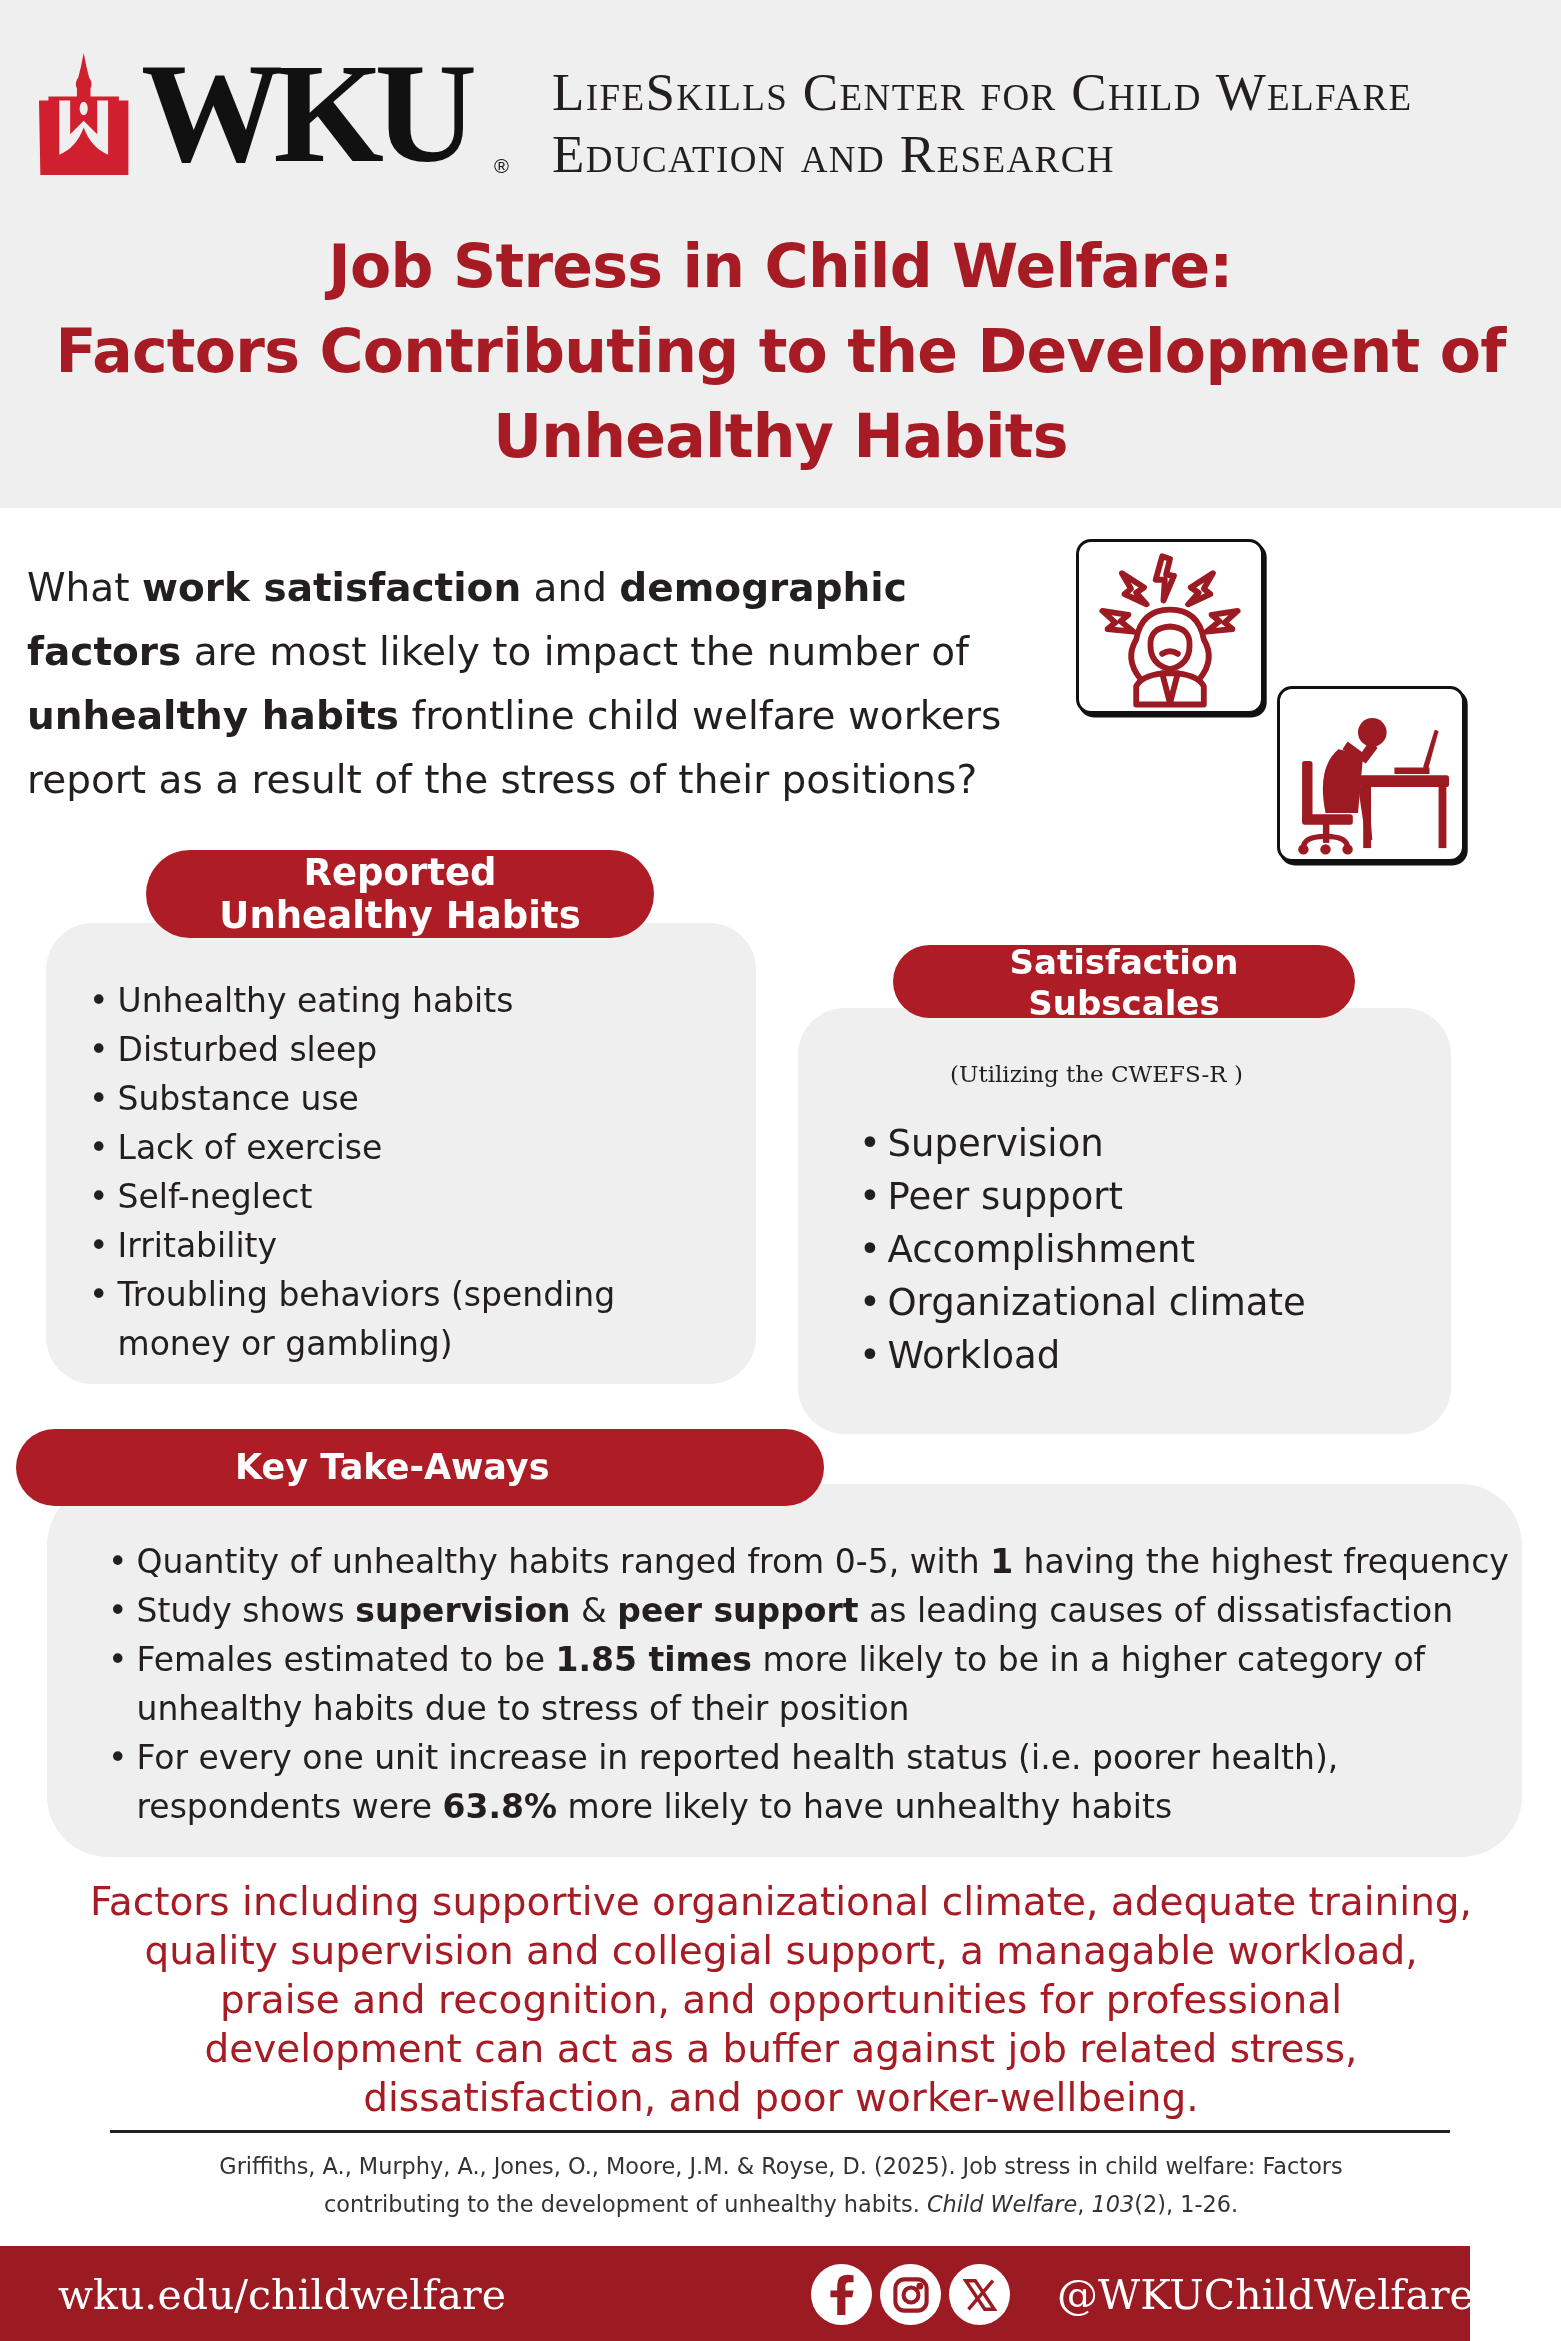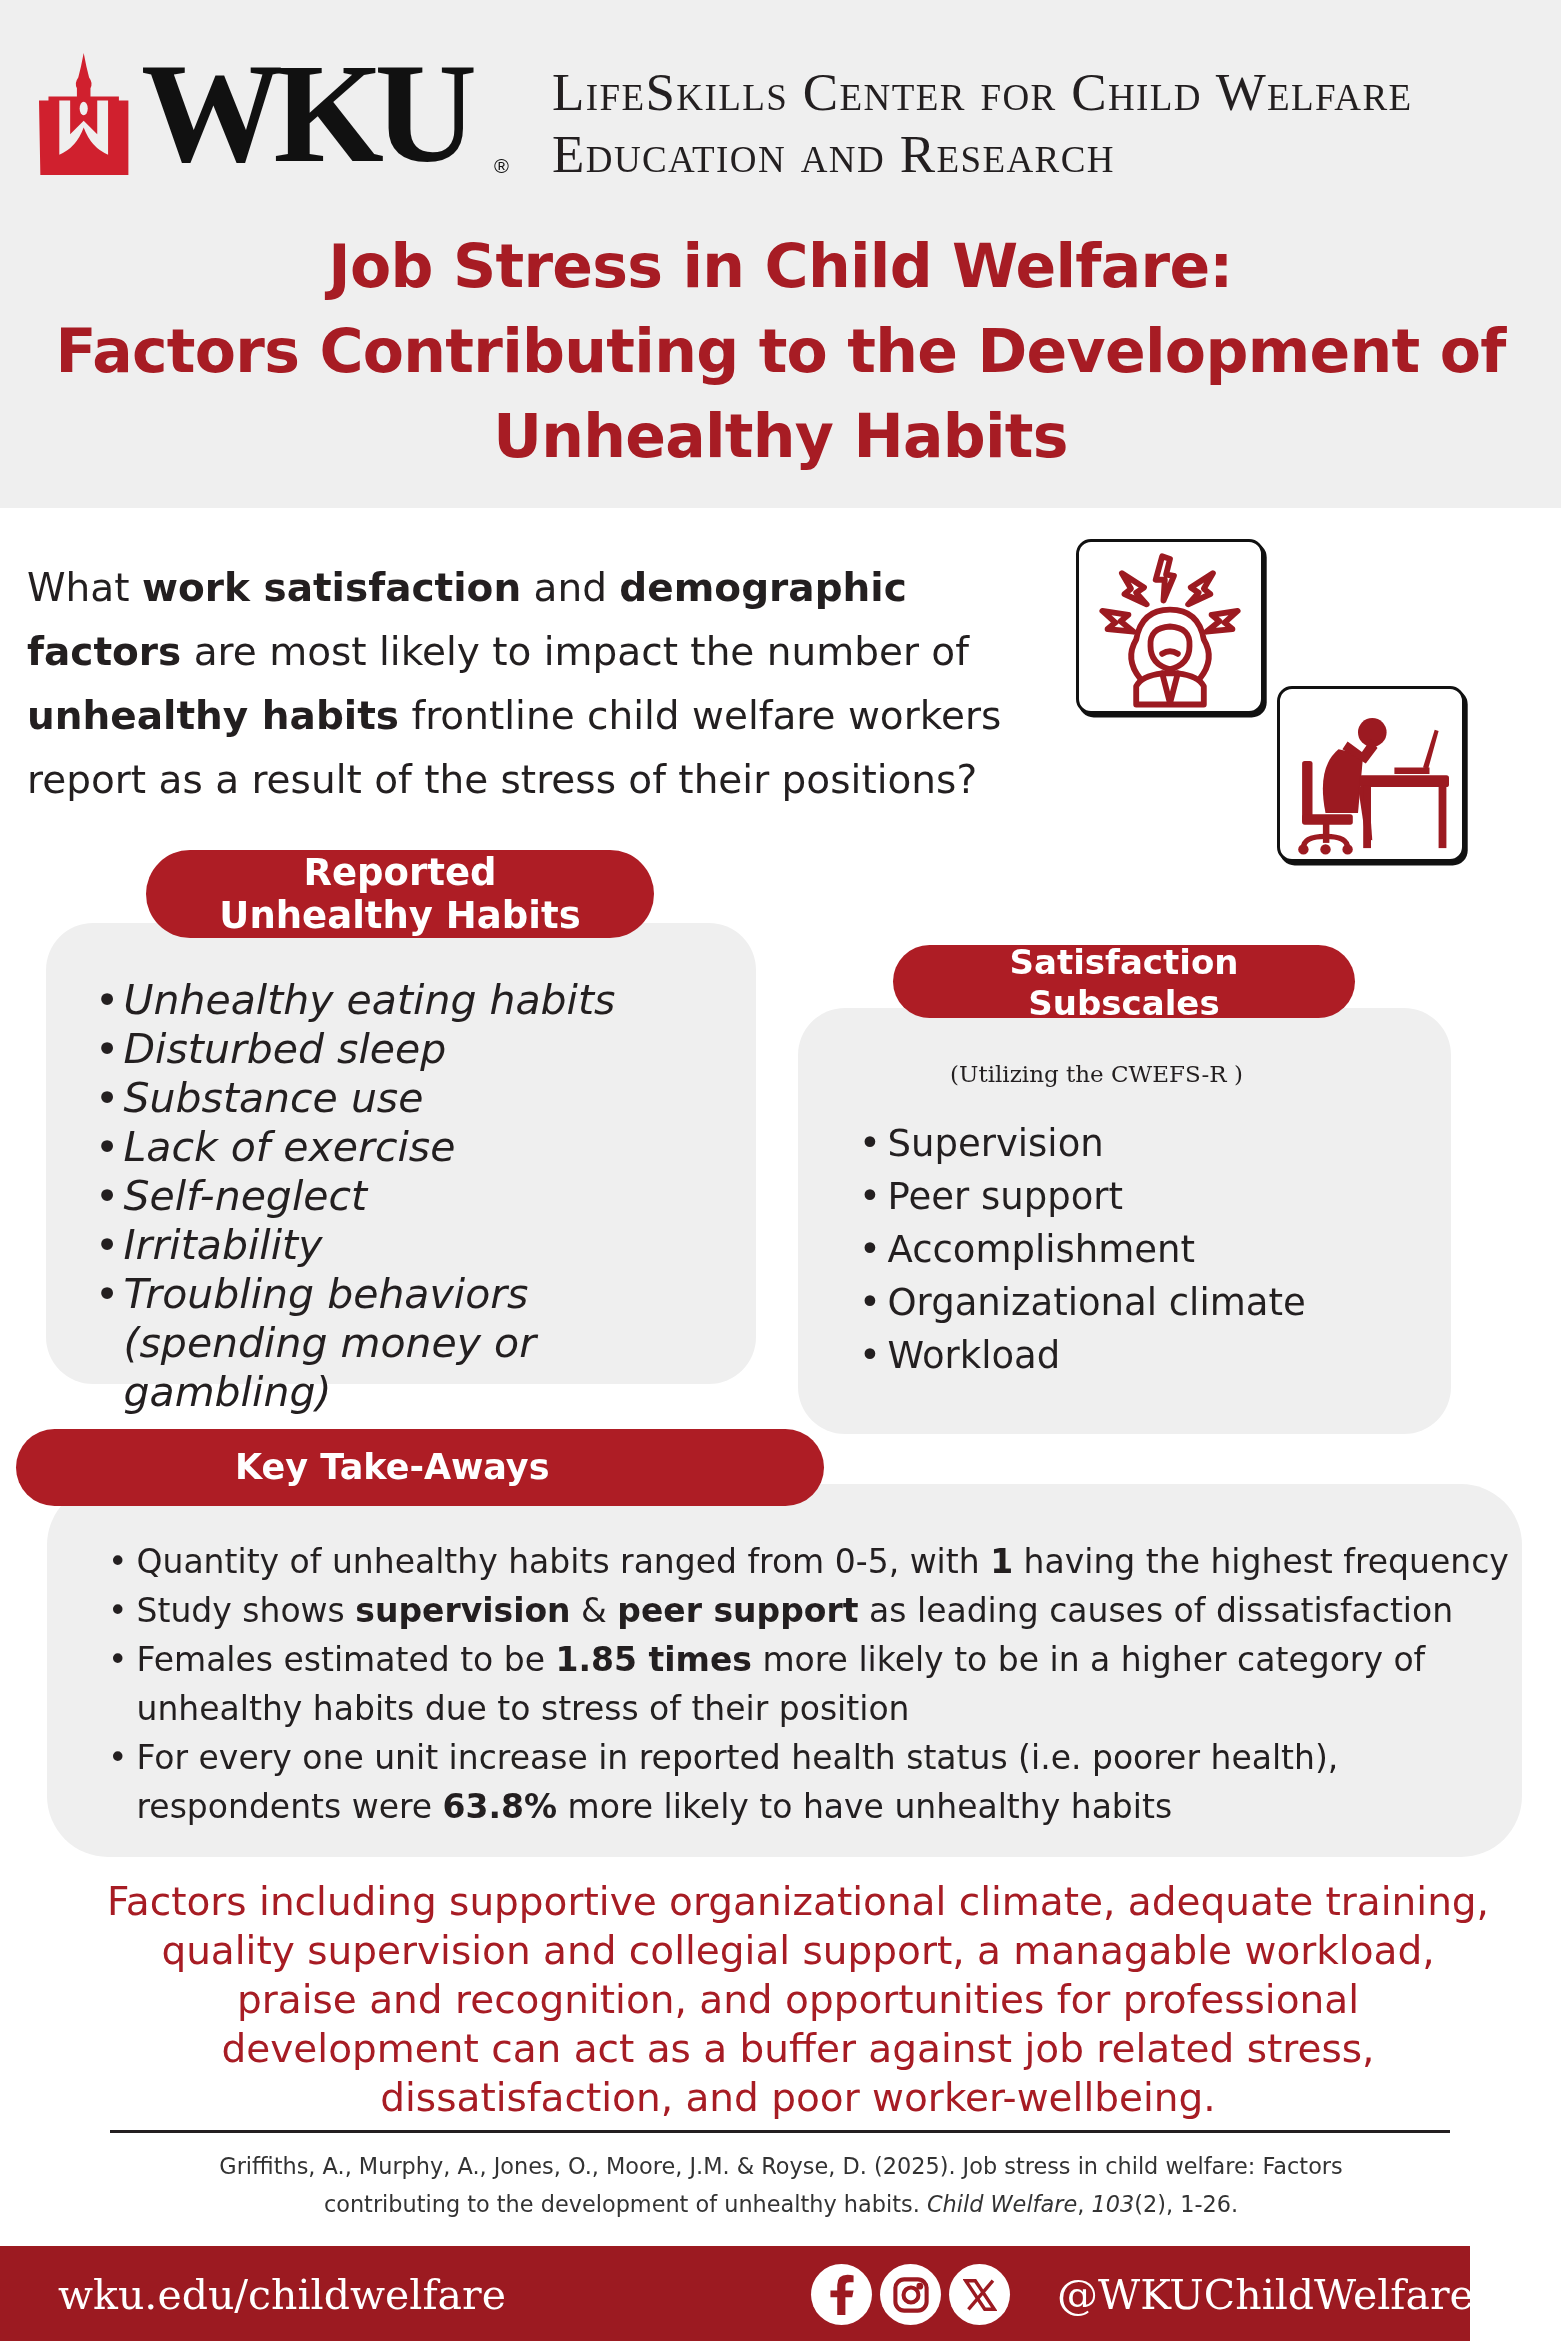--- a/index.html
+++ b/index.html
@@ -16,21 +16,21 @@
 
   .icon-card { position: absolute; background: #fff; border: 3.4px solid #111; border-radius: 15px; box-shadow: 2.7px 3.4px 0 #111; }
   .icon-card svg { width: 100%; height: 100%; }
 
   .panel { position: absolute; background: #efefef; border-radius: 47px; }
   .pill { position: absolute; background: #ae1d25; color: #fff; border-radius: 47px; text-align: center; font-weight: bold; font-family: "DejaVu Sans", sans-serif; }
   .bullets { position: absolute; list-style: none; font-family: "DejaVu Sans", sans-serif; color: #231f20; }
   .bullets li { position: relative; padding-left: 28.5px; }
   .bullets li::before { content: "•"; position: absolute; left: 0; top: 0; }
 
-  .conclusion { position: absolute; left: 58px; top: 1877px; width: 1480px; text-align: center; color: #a71c24; font-size: 39px; line-height: 49px; font-family: "DejaVu Sans", sans-serif; }
+  .conclusion { position: absolute; left: 41px; top: 1877px; width: 1480px; text-align: center; color: #a71c24; font-size: 39px; line-height: 49px; font-family: "DejaVu Sans", sans-serif; }
   .rule { position: absolute; left: 110px; top: 2130px; width: 1340px; height: 3.4px; background: #231f20; }
   .citation { position: absolute; left: 95px; top: 2147px; width: 1372px; text-align: center; font-size: 22.4px; line-height: 38px; color: #333; font-family: "DejaVu Sans", sans-serif; }
   .citation i { font-style: italic; }
 
   .footer { position: absolute; left: 0; top: 2246px; width: 1470px; height: 96px; background: #9c1a21; color: #fff; text-align: right; }
   .footer .url { position: absolute; left: 58px; top: 26px; font-family: "DejaVu Serif", serif; font-size: 41px; line-height: 47px; }
   .footer .social { position: absolute; left: 811px; top: 18.3px; display: flex; gap: 8.1px; }
   .footer .social span { width: 61px; height: 61px; border-radius: 50%; background: #fff; display: flex; align-items: center; justify-content: center; }
   .footer .handle { position: absolute; left: 1057px; top: 26px; font-family: "DejaVu Serif", serif; font-size: 41px; line-height: 47px; }
 </style>
@@ -96,21 +96,21 @@
     <rect x="176" y="120" width="54" height="10"></rect>
     <path d="M220 120 L238 62 L244 64 L228 122 Z"></path>
   </svg>
 </div>
 
 <div class="panel" style="left:46px;top:923px;width:710px;height:461px;"></div>
 <div class="pill" style="left:146px;top:850px;width:508px;height:88px;font-size:37px;line-height:43px;padding-top:1.4px;">
   <div>Reported</div>
   <div>Unhealthy Habits</div>
 </div>
-<ul class="bullets" style="left:95px;top:976px;width:576px;font-size:41px;line-height:49px;font-style:italic;">
+<ul class="bullets" style="left:89px;top:976px;width:576px;font-size:33px;line-height:49px;">
   <li>Unhealthy eating habits</li>
   <li>Disturbed sleep</li>
   <li>Substance use</li>
   <li>Lack of exercise</li>
   <li>Self-neglect</li>
   <li>Irritability</li>
   <li>Troubling behaviors (spending money or gambling)</li>
 </ul>
 
 <div class="panel" style="left:798px;top:1008px;width:653px;height:426px;"></div>

